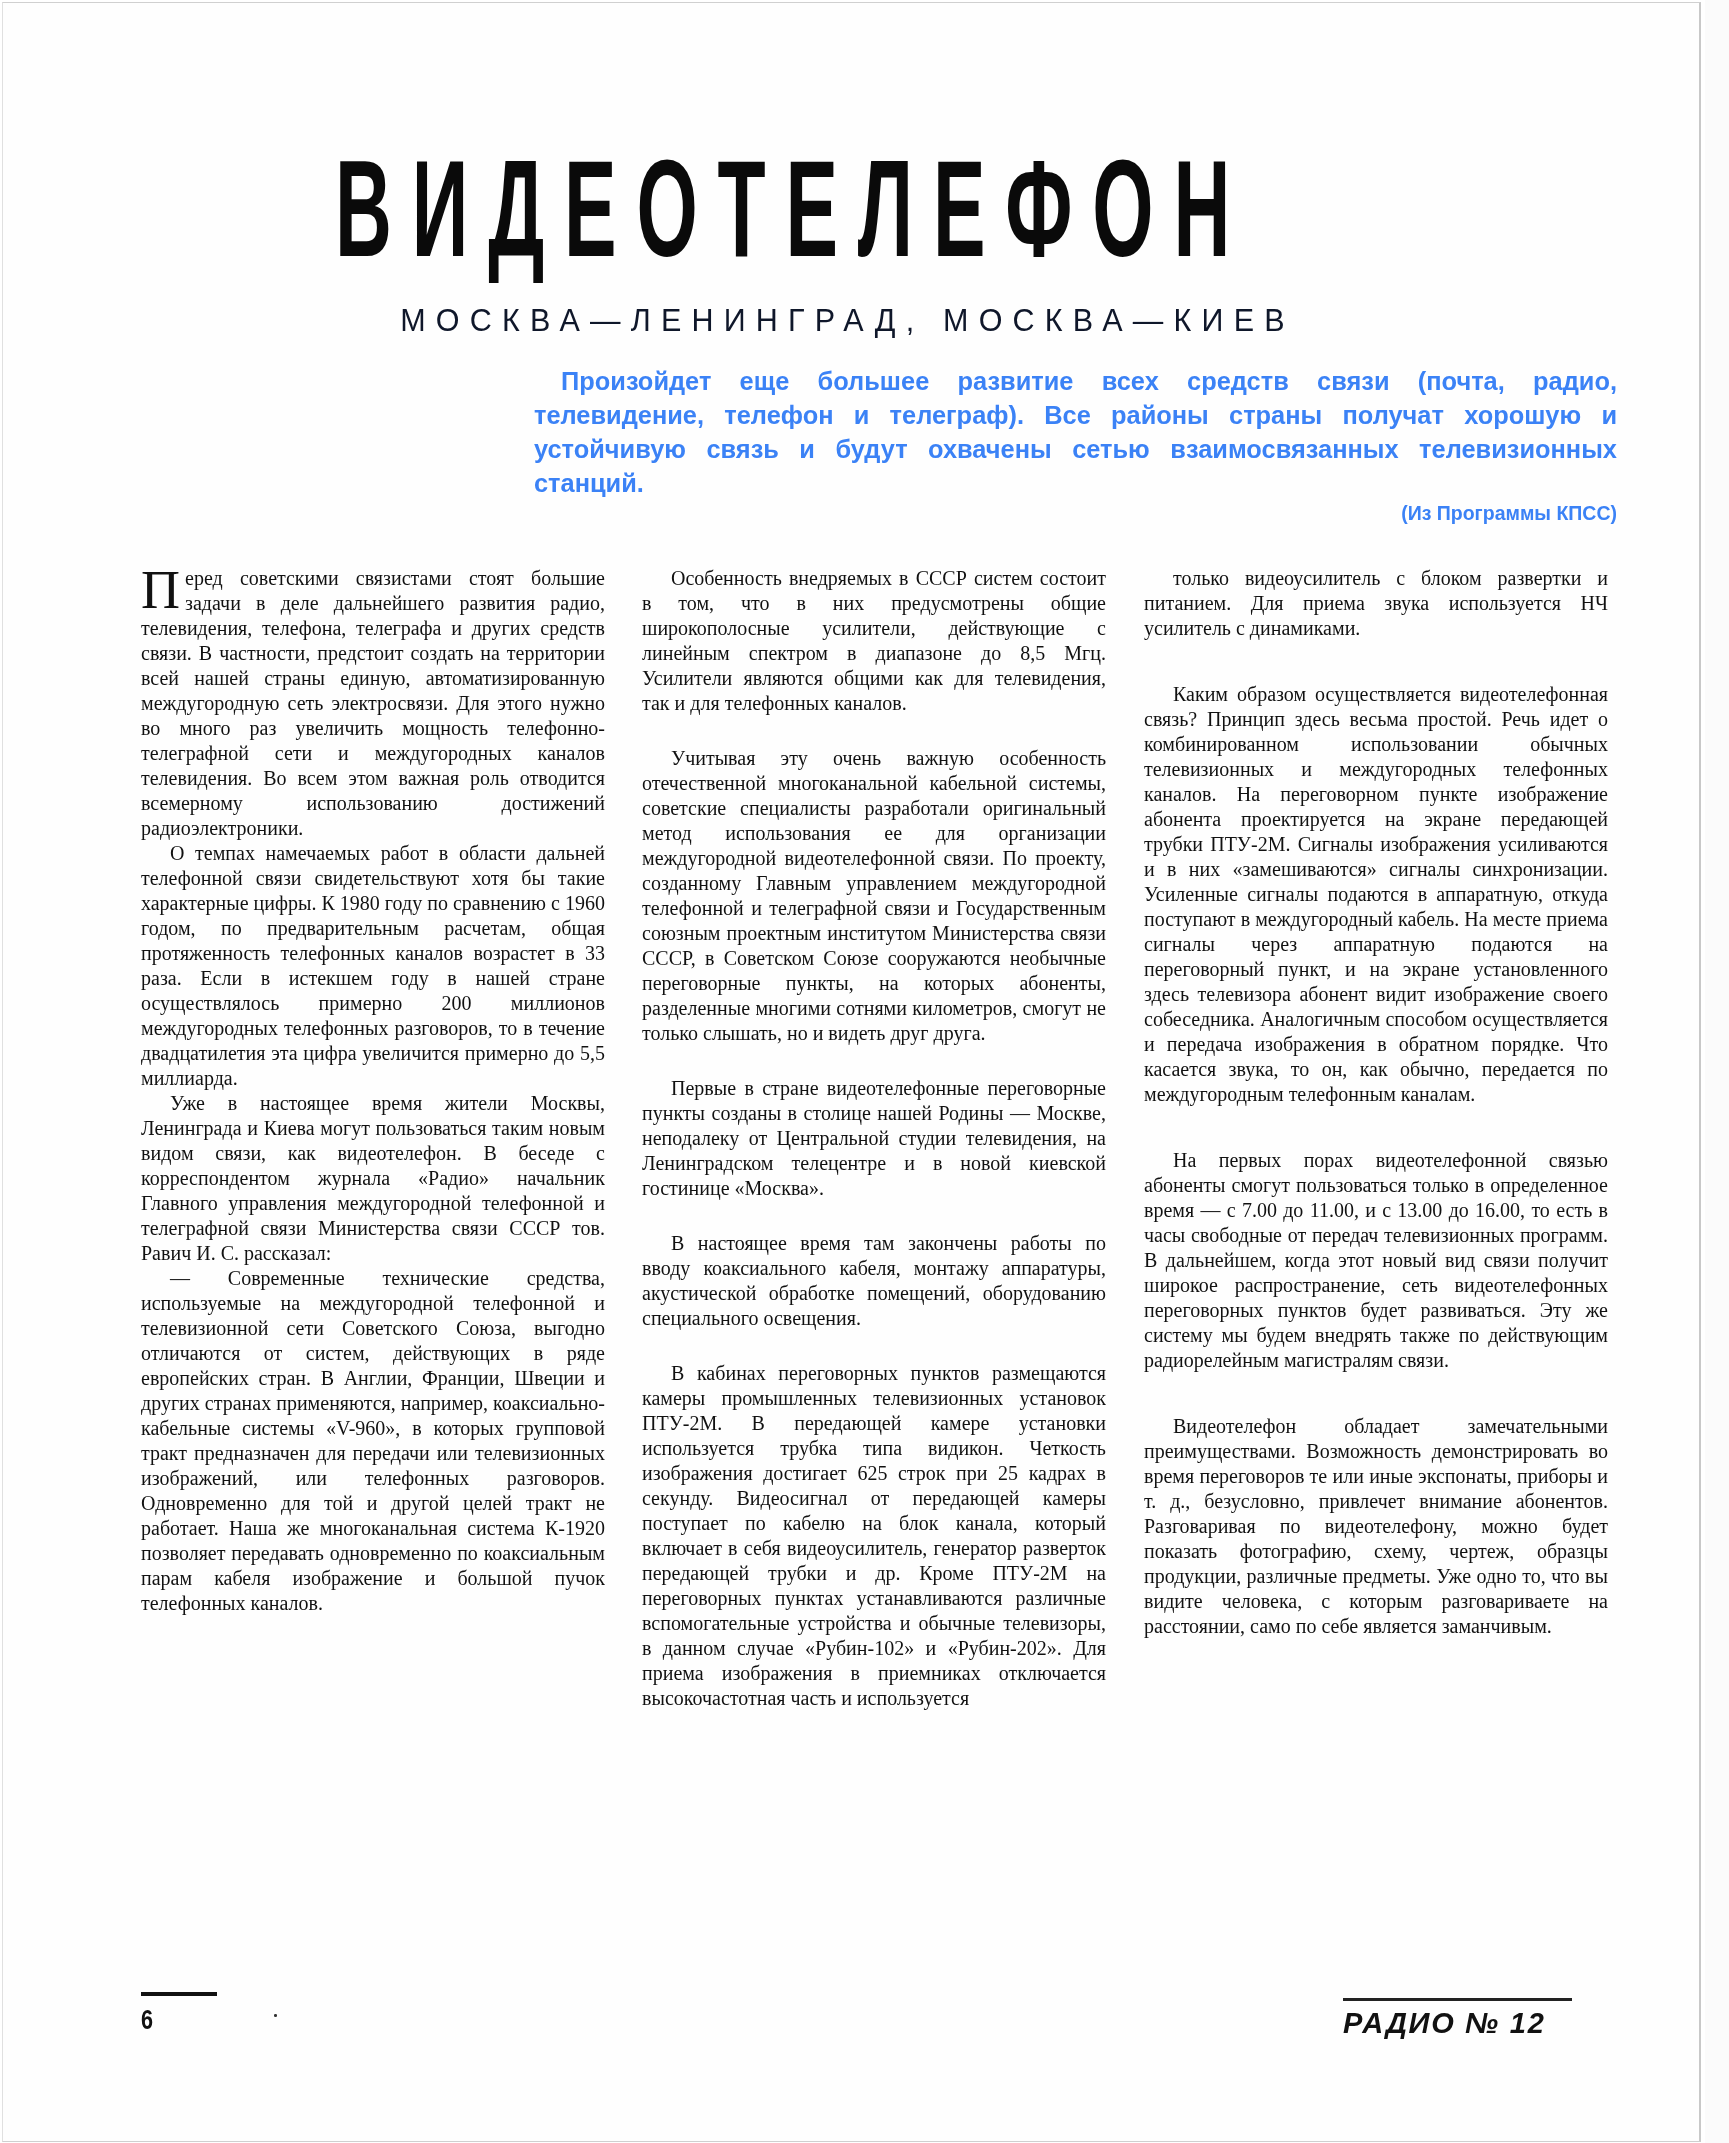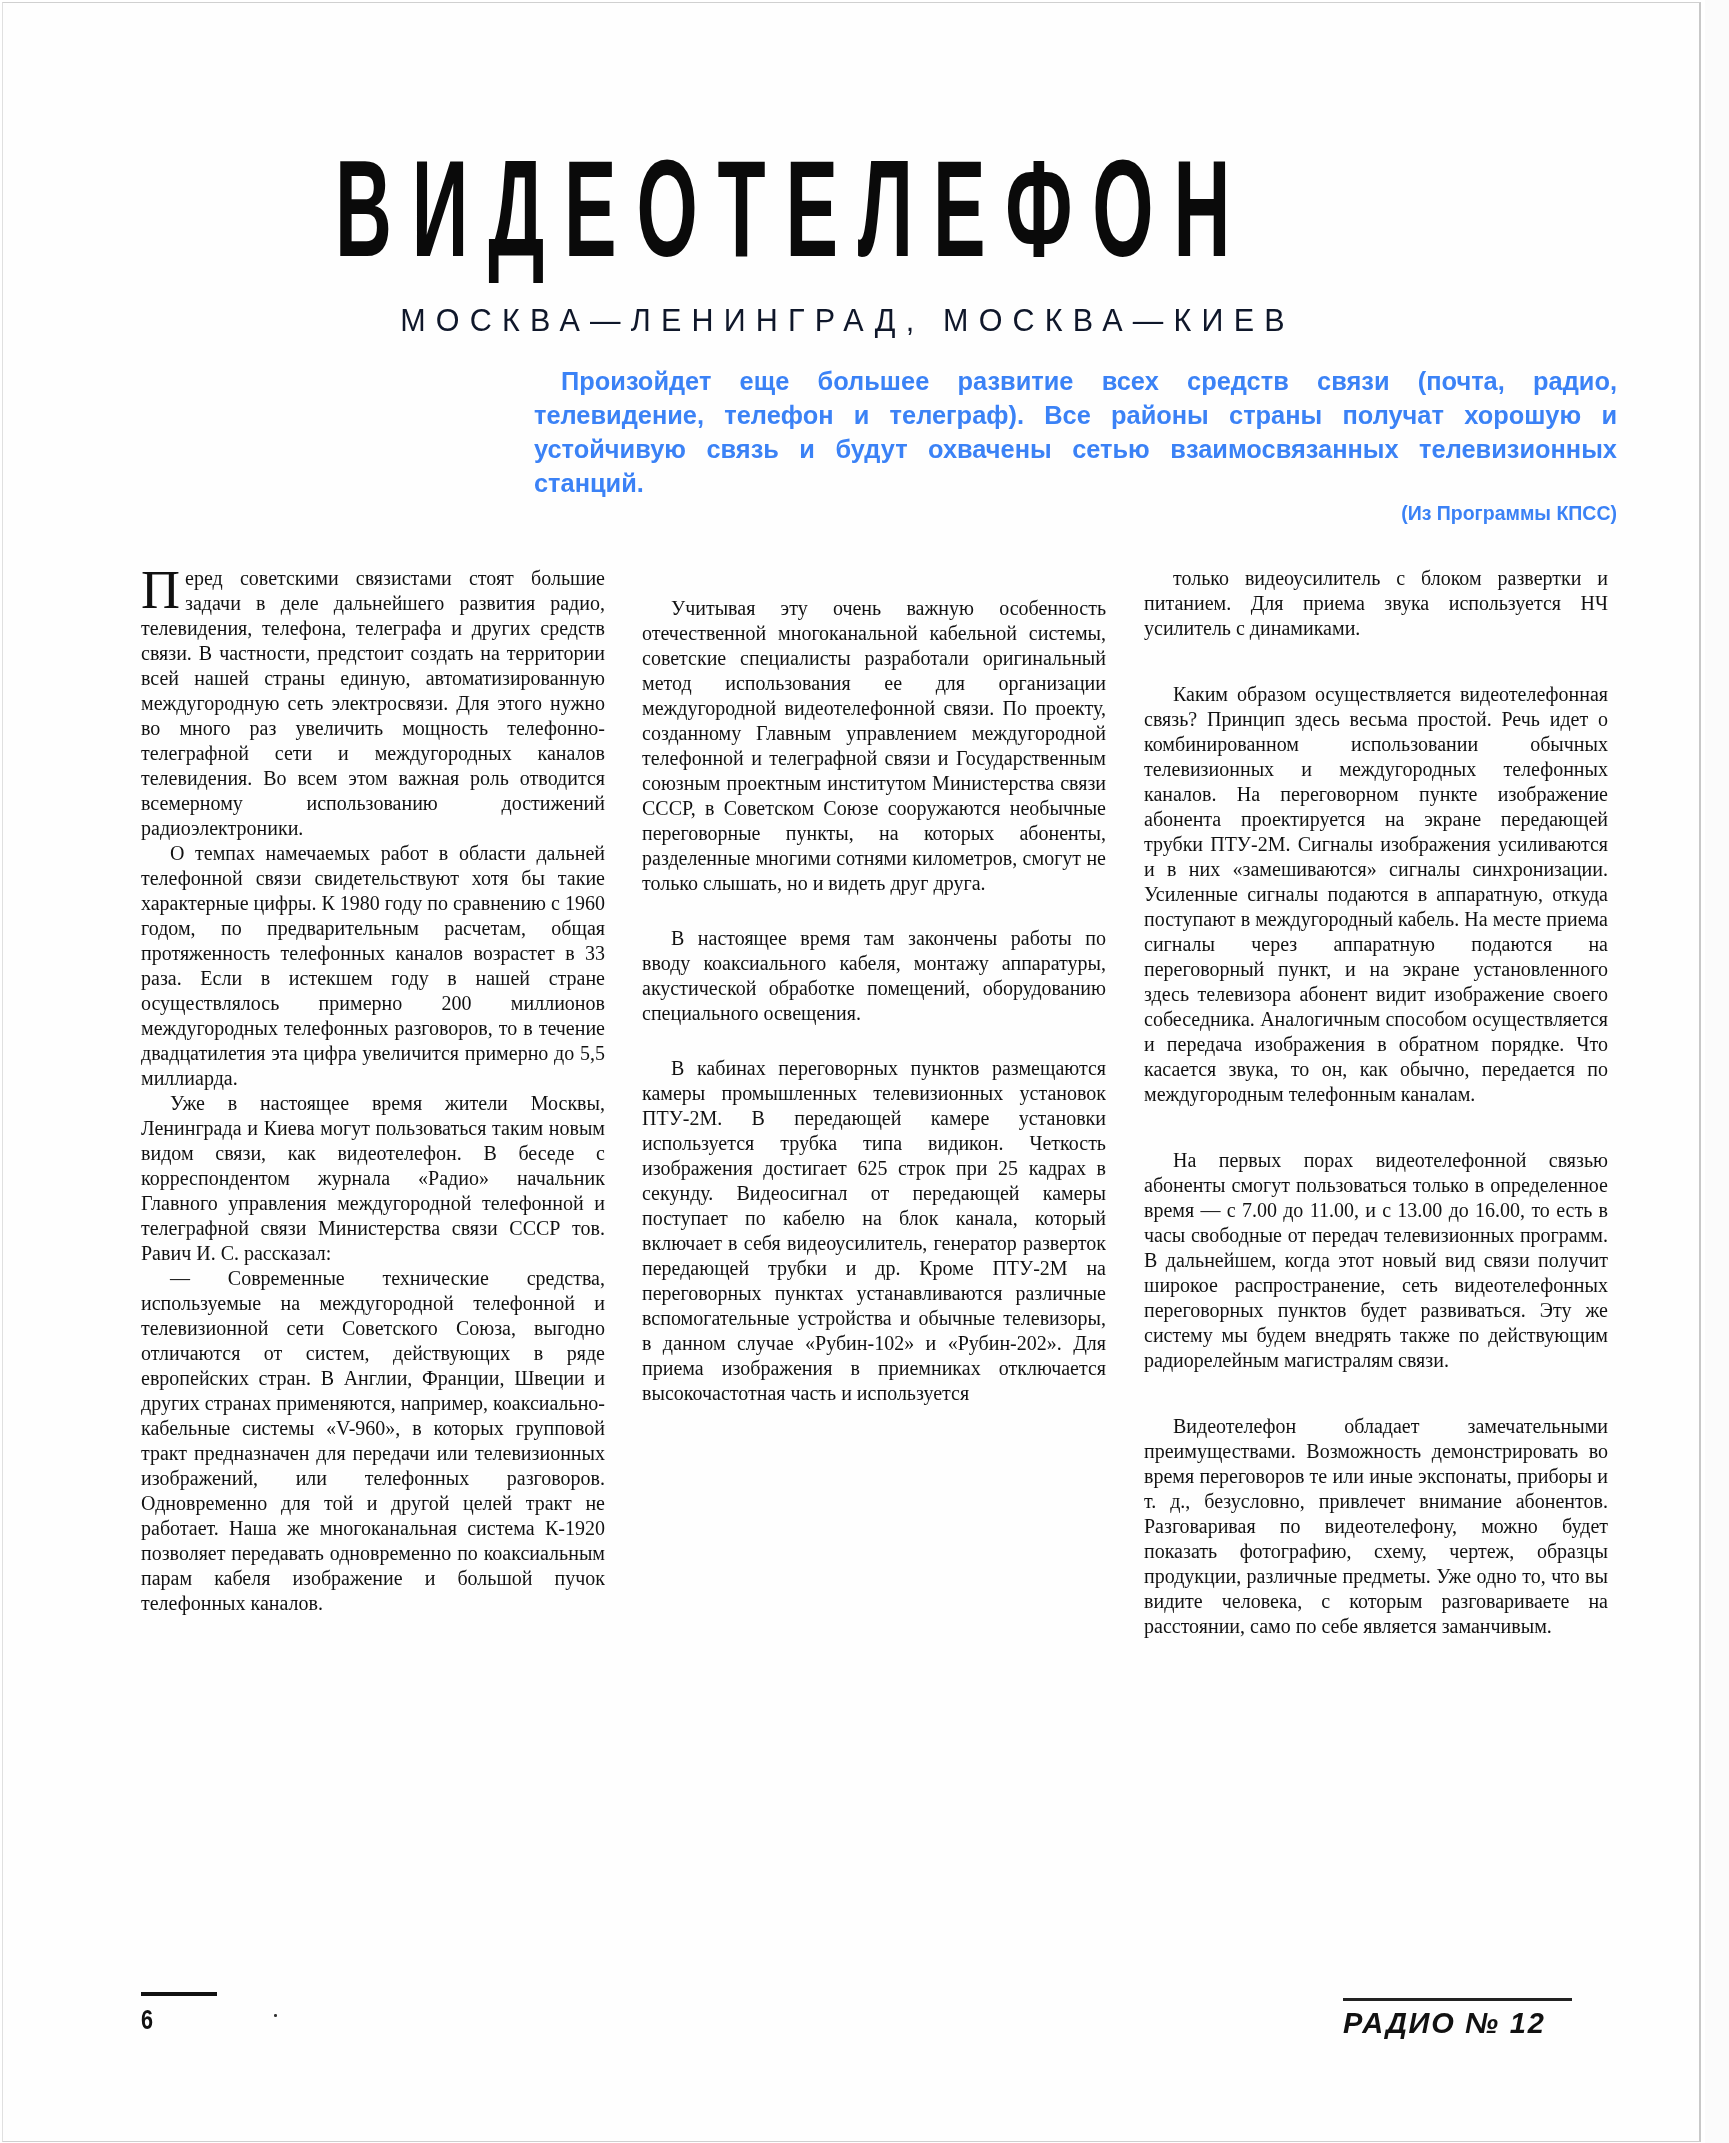--- a/index.html
+++ b/index.html
@@ -47,21 +47,23 @@
 <div class="epigraph-source">(Из Программы КПСС)</div>
 
 <div class="col col-1">
   <p class="first"><span class="dropcap">П</span><span>еред советскими связистами стоят большие задачи в деле дальнейшего развития радио, телевидения, телефона, телеграфа и других средств связи. В частности, предстоит создать на территории всей нашей страны единую, автоматизированную междугородную сеть электросвязи. Для этого нужно во много раз увеличить мощность телефонно-телеграфной сети и междугородных каналов телевидения. Во всем этом важная роль отводится всемерному использованию достижений радиоэлектроники.</span></p>
   <p>О темпах намечаемых работ в области дальней телефонной связи свидетельствуют хотя бы такие характерные цифры. К 1980 году по сравнению с 1960 годом, по предварительным расчетам, общая протяженность телефонных каналов возрастет в 33 раза. Если в истекшем году в нашей стране осуществлялось примерно 200 миллионов междугородных телефонных разговоров, то в течение двадцатилетия эта цифра увеличится примерно до 5,5 миллиарда.</p>
   <p>Уже в настоящее время жители Москвы, Ленинграда и Киева могут пользоваться таким новым видом связи, как видеотелефон. В беседе с корреспондентом журнала «Радио» начальник Главного управления междугородной телефонной и телеграфной связи Министерства связи СССР тов. Равич И. С. рассказал:</p>
   <p>— Современные технические средства, используемые на междугородной телефонной и телевизионной сети Советского Союза, выгодно отличаются от систем, действующих в ряде европейских стран. В Англии, Франции, Швеции и других странах применяются, например, коаксиально-кабельные системы «V-960», в которых групповой тракт предназначен для передачи или телевизионных изображений, или телефонных разговоров. Одновременно для той и другой целей тракт не работает. Наша же многоканальная система К-1920 позволяет передавать одновременно по коаксиальным парам кабеля изображение и большой пучок телефонных каналов.</p>
 </div>
 
 <div class="col col-2">
+  <p>Особенность внедряемых в СССР систем состоит в том, что в них предусмотрены общие широкополосные усилители, действующие с линейным спектром в диапазоне до 8,5 Мгц. Усилители являются общими как для телевидения, так и для телефонных каналов.</p>
   <p class="gap">Учитывая эту очень важную особенность отечественной многоканальной кабельной системы, советские специалисты разработали оригинальный метод использования ее для организации междугородной видеотелефонной связи. По проекту, созданному Главным управлением междугородной телефонной и телеграфной связи и Государственным союзным проектным институтом Министерства связи СССР, в Советском Союзе сооружаются необычные переговорные пункты, на которых абоненты, разделенные многими сотнями километров, смогут не только слышать, но и видеть друг друга.</p>
+  <p class="gap">Первые в стране видеотелефонные переговорные пункты созданы в столице нашей Родины — Москве, неподалеку от Центральной студии телевидения, на Ленинградском телецентре и в новой киевской гостинице «Москва».</p>
   <p class="gap">В настоящее время там закончены работы по вводу коаксиального кабеля, монтажу аппаратуры, акустической обработке помещений, оборудованию специального освещения.</p>
   <p class="gap">В кабинах переговорных пунктов размещаются камеры промышленных телевизионных установок ПТУ-2М. В передающей камере установки используется трубка типа видикон. Четкость изображения достигает 625 строк при 25 кадрах в секунду. Видеосигнал от передающей камеры поступает по кабелю на блок канала, который включает в себя видеоусилитель, генератор разверток передающей трубки и др. Кроме ПТУ-2М на переговорных пунктах устанавливаются различные вспомогательные устройства и обычные телевизоры, в данном случае «Рубин-102» и «Рубин-202». Для приема изображения в приемниках отключается высокочастотная часть и используется</p>
 </div>
 
 <div class="col col-3">
   <p>только видеоусилитель с блоком развертки и питанием. Для приема звука используется НЧ усилитель с динамиками.</p>
   <p class="biggap">Каким образом осуществляется видеотелефонная связь? Принцип здесь весьма простой. Речь идет о комбинированном использовании обычных телевизионных и междугородных телефонных каналов. На переговорном пункте изображение абонента проектируется на экране передающей трубки ПТУ-2М. Сигналы изображения усиливаются и в них «замешиваются» сигналы синхронизации. Усиленные сигналы подаются в аппаратную, откуда поступают в междугородный кабель. На месте приема сигналы через аппаратную подаются на переговорный пункт, и на экране установленного здесь телевизора абонент видит изображение своего собеседника. Аналогичным способом осуществляется и передача изображения в обратном порядке. Что касается звука, то он, как обычно, передается по междугородным телефонным каналам.</p>
   <p class="biggap">На первых порах видеотелефонной связью абоненты смогут пользоваться только в определенное время — с 7.00 до 11.00, и с 13.00 до 16.00, то есть в часы свободные от передач телевизионных программ. В дальнейшем, когда этот новый вид связи получит широкое распространение, сеть видеотелефонных переговорных пунктов будет развиваться. Эту же систему мы будем внедрять также по действующим радиорелейным магистралям связи.</p>
   <p class="biggap">Видеотелефон обладает замечательными преимуществами. Возможность демонстрировать во время переговоров те или иные экспонаты, приборы и т. д., безусловно, привлечет внимание абонентов. Разговаривая по видеотелефону, можно будет показать фотографию, схему, чертеж, образцы продукции, различные предметы. Уже одно то, что вы видите человека, с которым разговариваете на расстоянии, само по себе является заманчивым.</p>
 </div>

